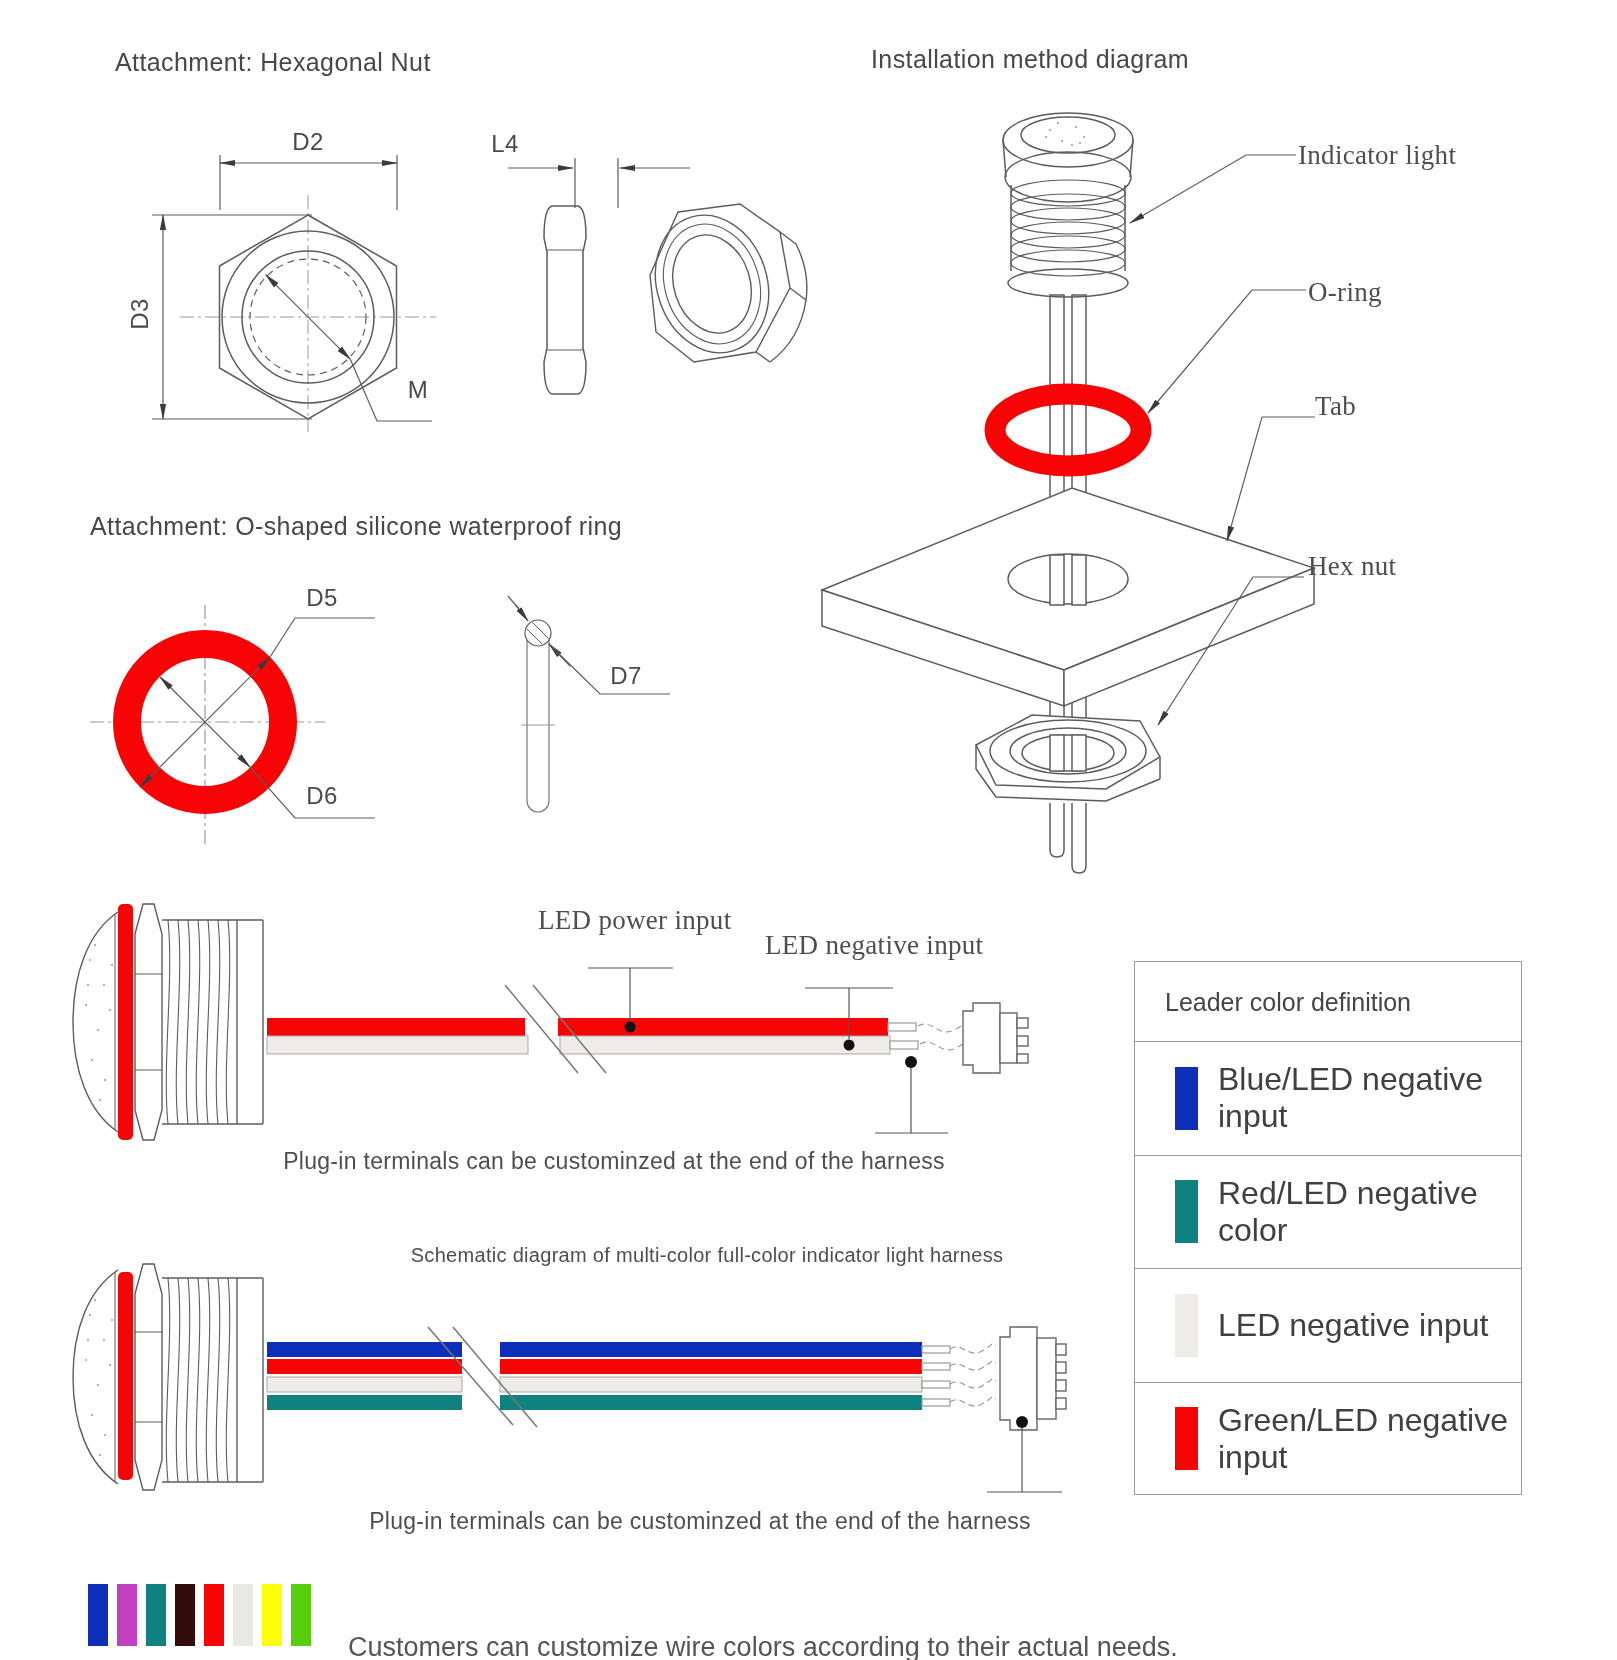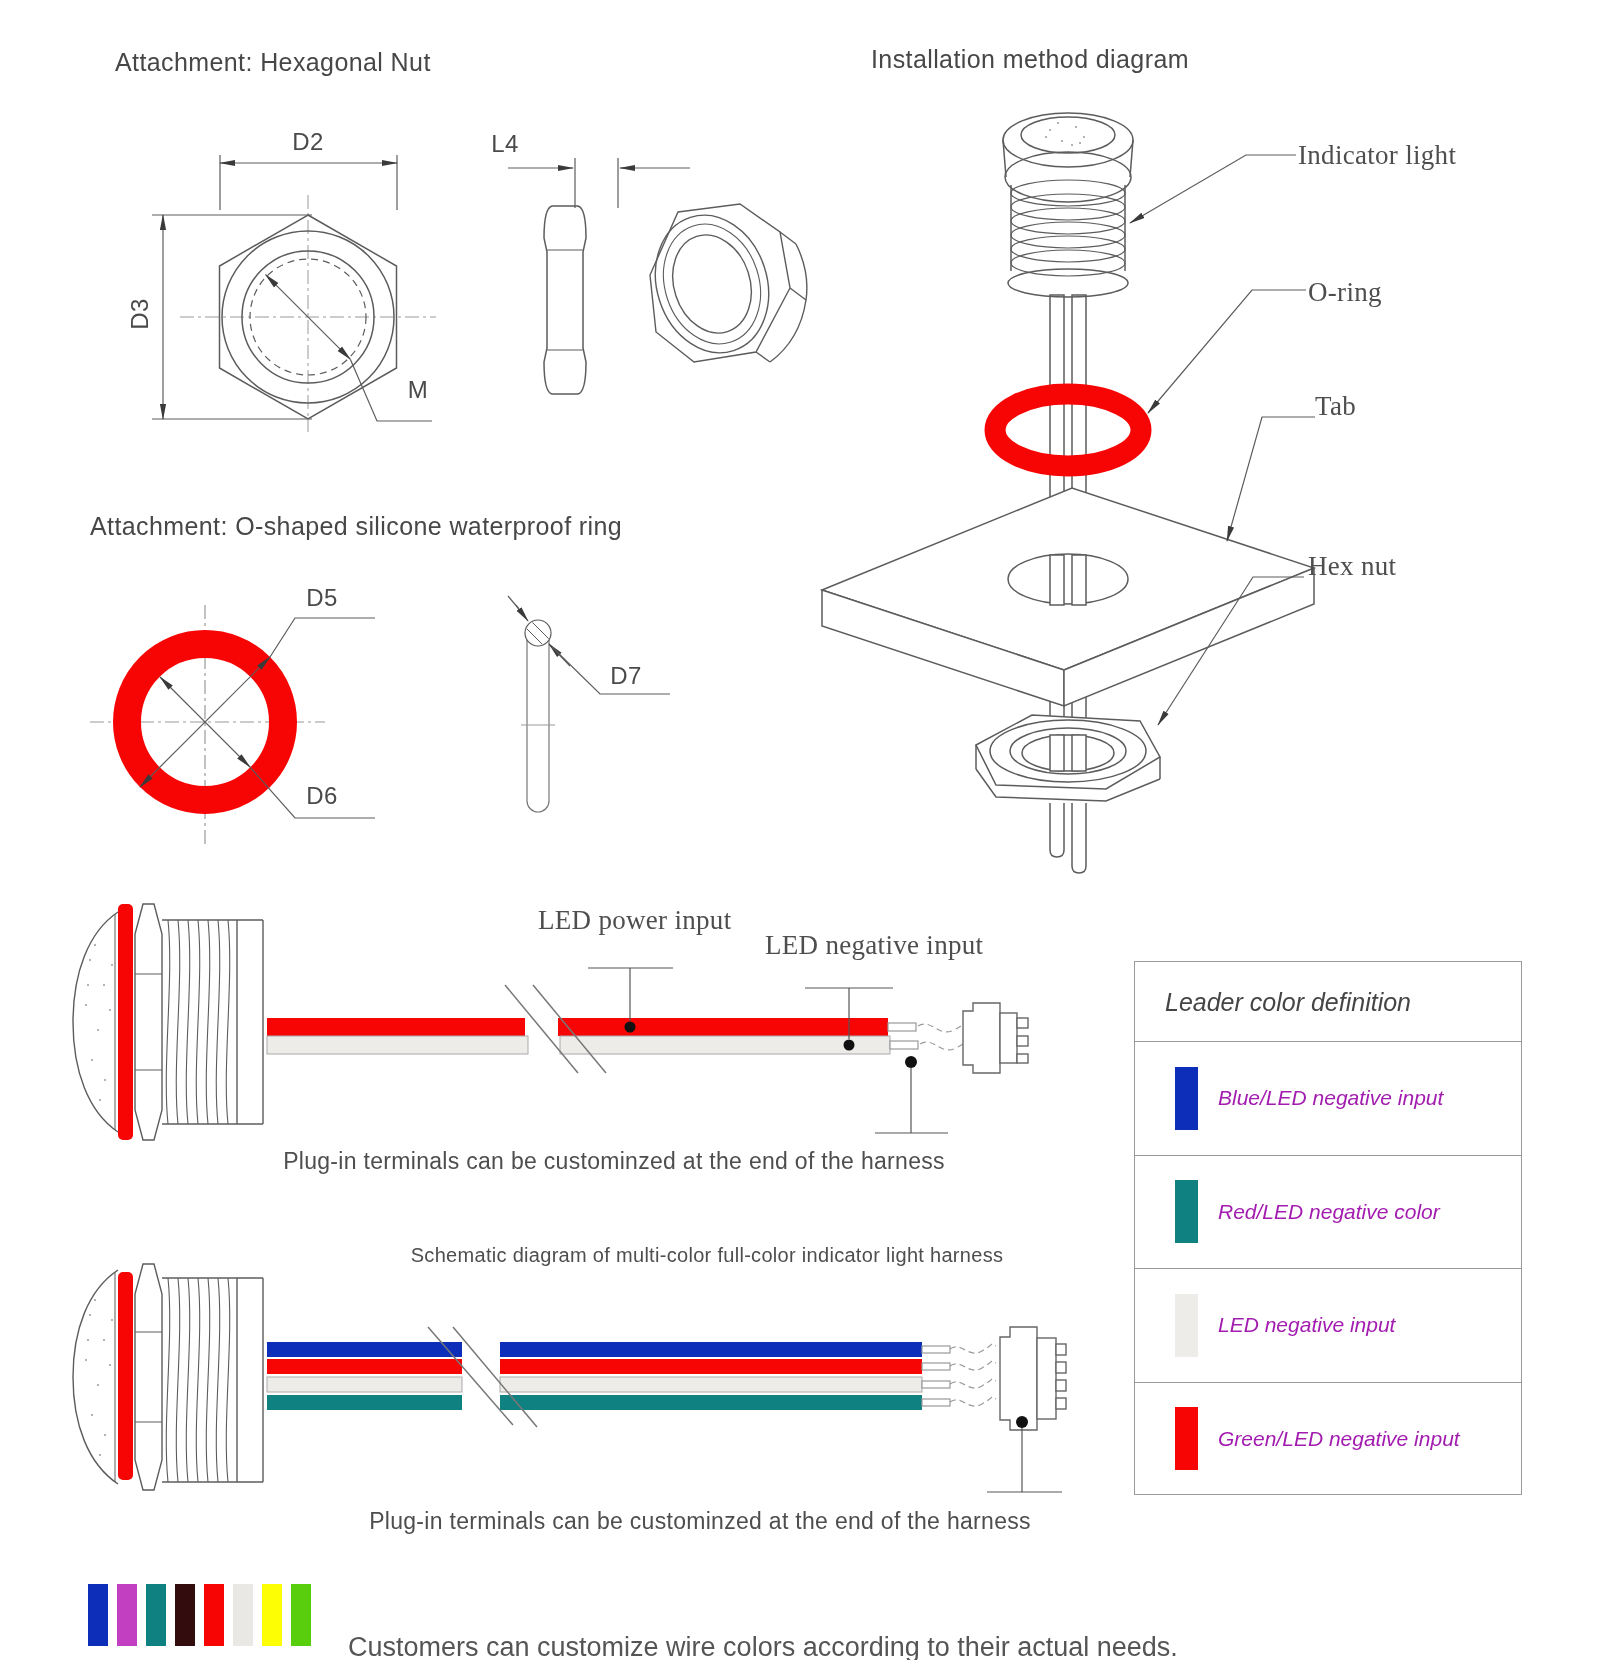--- a/index.html
+++ b/index.html
@@ -6,26 +6,26 @@
   #canvas{position:relative;width:1617px;height:1660px;background:#ffffff;overflow:hidden;
           font-family:"Liberation Sans", sans-serif;color:#4f4f4f;}
   .abs{position:absolute;}
   .ttl{font-size:25px;color:#474747;letter-spacing:.4px;white-space:nowrap;}
   .lbl{font-size:27px;color:#4e4e4e;letter-spacing:.3px;white-space:nowrap;font-family:Liberation Serif, serif;}
   .dim{font-size:24px;color:#4a4a4a;letter-spacing:.3px;white-space:nowrap;text-align:center;}
   .cap{font-size:23px;color:#4e4e4e;letter-spacing:.3px;text-align:center;white-space:nowrap;}
   .rot90{transform:rotate(-90deg);transform-origin:center center;}
   svg{position:absolute;overflow:visible;}
   .legend{position:absolute;left:1134px;top:961px;width:388px;height:534px;
-          border:1.5px solid #9a9a9a;box-sizing:border-box;background:#fff;font-style:italic;}
+          border:1.5px solid #9a9a9a;box-sizing:border-box;background:#fff;}
   .legend .hdr{height:79px;box-sizing:border-box;padding:26px 0 0 30px;font-size:25px;color:#454545;}
   .legend .row{height:113.5px;box-sizing:border-box;border-top:1px solid #9a9a9a;
                display:flex;align-items:center;padding-left:40px;}
   .legend .sw{width:23px;height:63px;margin-right:20px;flex:0 0 auto;}
-  .legend .rl{font-size:21px;color:#a21caf;}
+  .legend .rl{font-size:32px;color:#404040;}
   .fsw{position:absolute;top:1584px;width:20px;height:62px;}
   .note{font-size:27px;color:#555;white-space:nowrap;margin-top:40px;}
 </style>
 </head>
 <body>
 
 <div id="canvas">
 
   <div class="abs ttl" style="left:115px;top:48px;">Attachment: Hexagonal Nut</div>
   <div class="abs ttl" style="left:855px;top:45px;margin-left:16px;">Installation method diagram</div>

